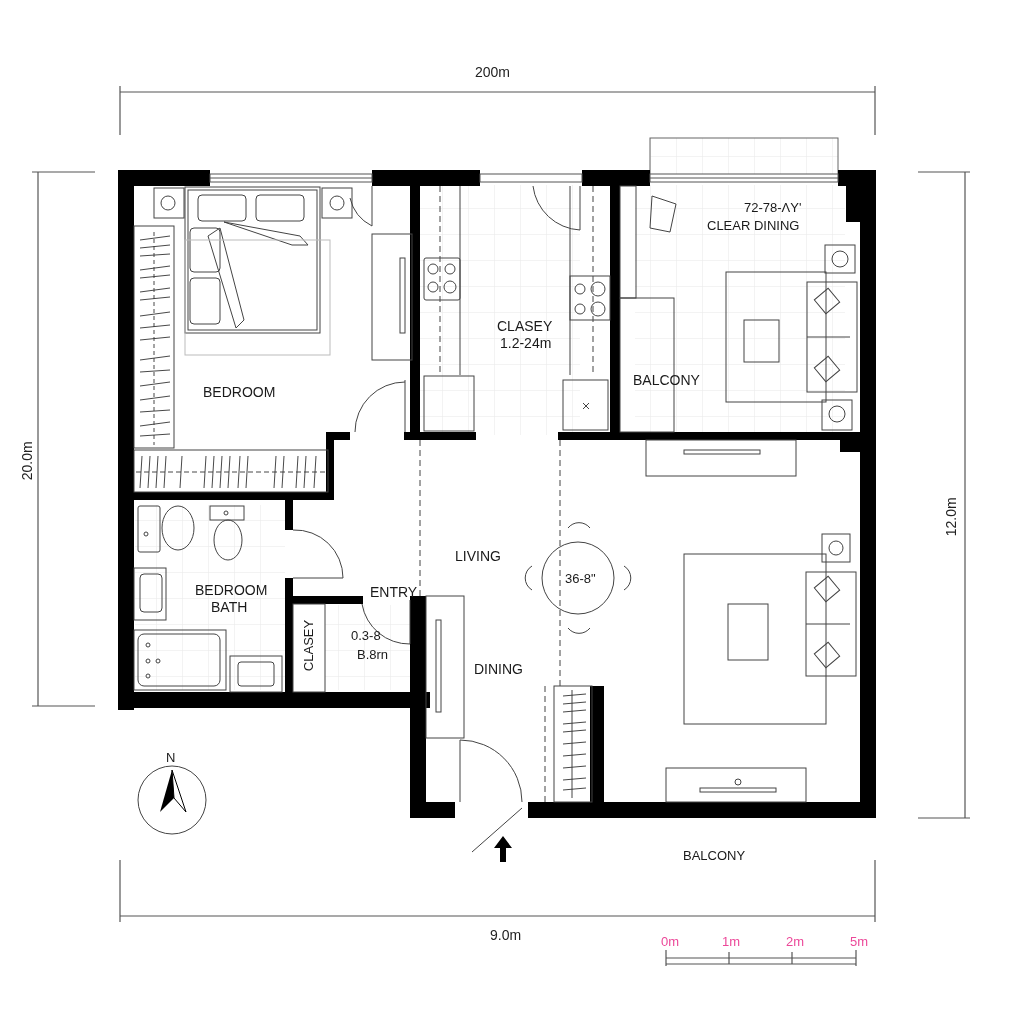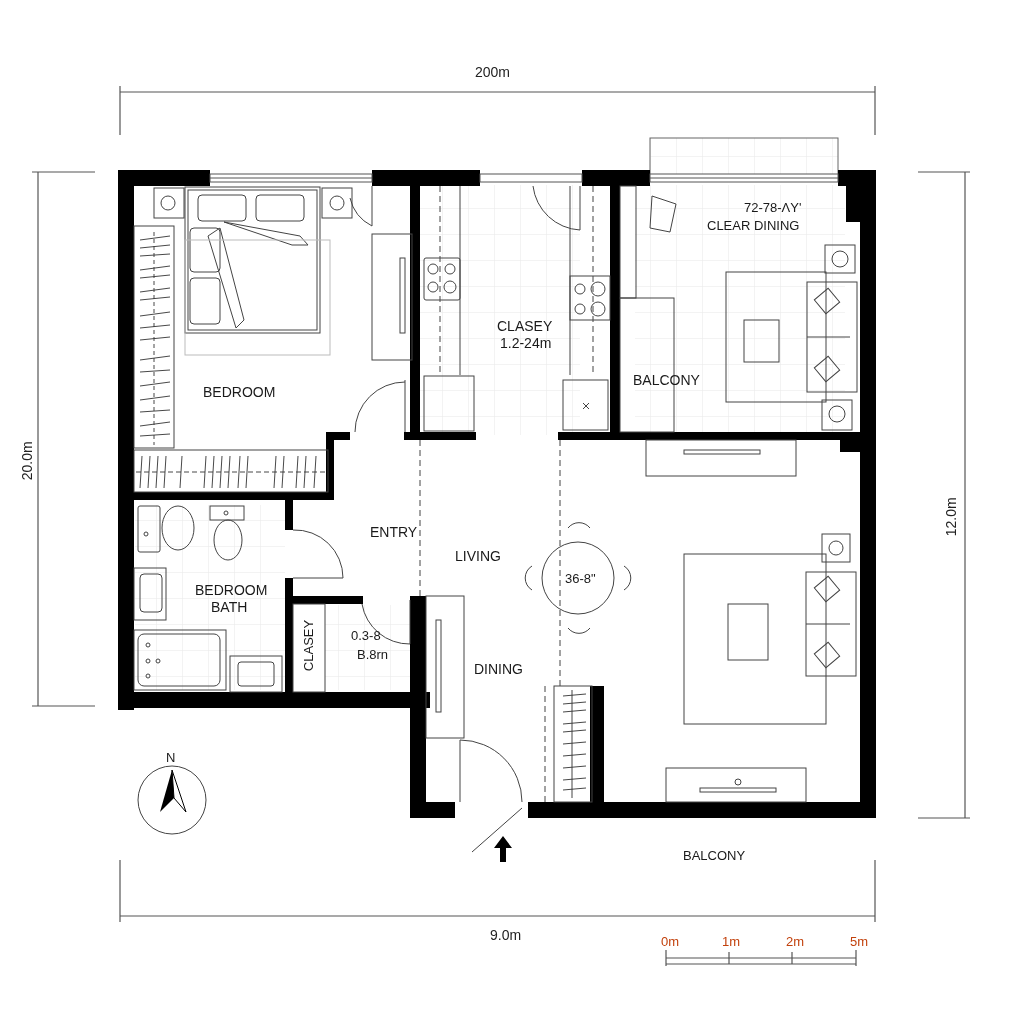--- a/index.html
+++ b/index.html
@@ -3,21 +3,21 @@
 <meta charset="utf-8">
 <style>
   html, body { margin: 0; padding: 0; background: #ffffff; }
   body { width: 1024px; height: 1024px; position: relative; overflow: hidden;
          font-family: "Liberation Sans", "DejaVu Sans", sans-serif; color: #1a1a1a; }
   #plan { position: absolute; left: 0; top: 0; }
   .lbl { position: absolute; font-size: 14px; color: #1a1a1a; white-space: nowrap; text-align: center; line-height: 1.25; }
   .lbl.small { font-size: 13px; }
   .lbl.dim { font-size: 14px; color: #222; }
   .vert { transform: rotate(-90deg); transform-origin: center center; }
-  .scale-lbl { position: absolute; font-size: 13px; color: #c2410c; }
+  .scale-lbl { position: absolute; font-size: 13px; color: #ec4899; }
 </style>
 </head>
 <body>
 
 <svg id="plan" width="1024" height="1024" viewBox="0 0 1024 1024">
   <defs>
     <pattern id="grid" width="26" height="26" patternUnits="userSpaceOnUse">
       <path d="M26 0 L0 0 0 26" fill="none" stroke="#e8e8e8" stroke-width="1"></path>
     </pattern>
   </defs>
@@ -291,21 +291,21 @@
 <div class="lbl" style="left:500px; top:335px;">1.2-24m</div>
 
 <div class="lbl small" style="left:744px; top:200px;text-align:right;">72-78-ΛY'</div>
 <div class="lbl small" style="left:707px; top:218px;">CLEAR DINING</div>
 
 <div class="lbl" style="left:633px; top:372px;">BALCONY</div>
 
 <div class="lbl" style="left:195px; top:582px;">BEDROOM</div>
 <div class="lbl" style="left:211px; top:599px;">BATH</div>
 
-<div class="lbl" style="left:370px; top:524px;text-align:right;">ENTRY</div>
+<div class="lbl" style="left:370px; top:584px;text-align:right;">ENTRY</div>
 <div class="lbl" style="left:455px; top:548px;">LIVING</div>
 <div class="lbl" style="left:474px; top:661px;">DINING</div>
 
 <div class="lbl small vert" style="left:286px; top:640px; width:46px;">CLASEY</div>
 <div class="lbl small" style="left:351px; top:628px;">0.3-8</div>
 <div class="lbl small" style="left:357px; top:647px;">B.8rn</div>
 
 <div class="lbl small" style="left:565px; top:571px;">36-8"</div>
 
 <div class="lbl small" style="left:683px; top:848px;">BALCONY</div>

